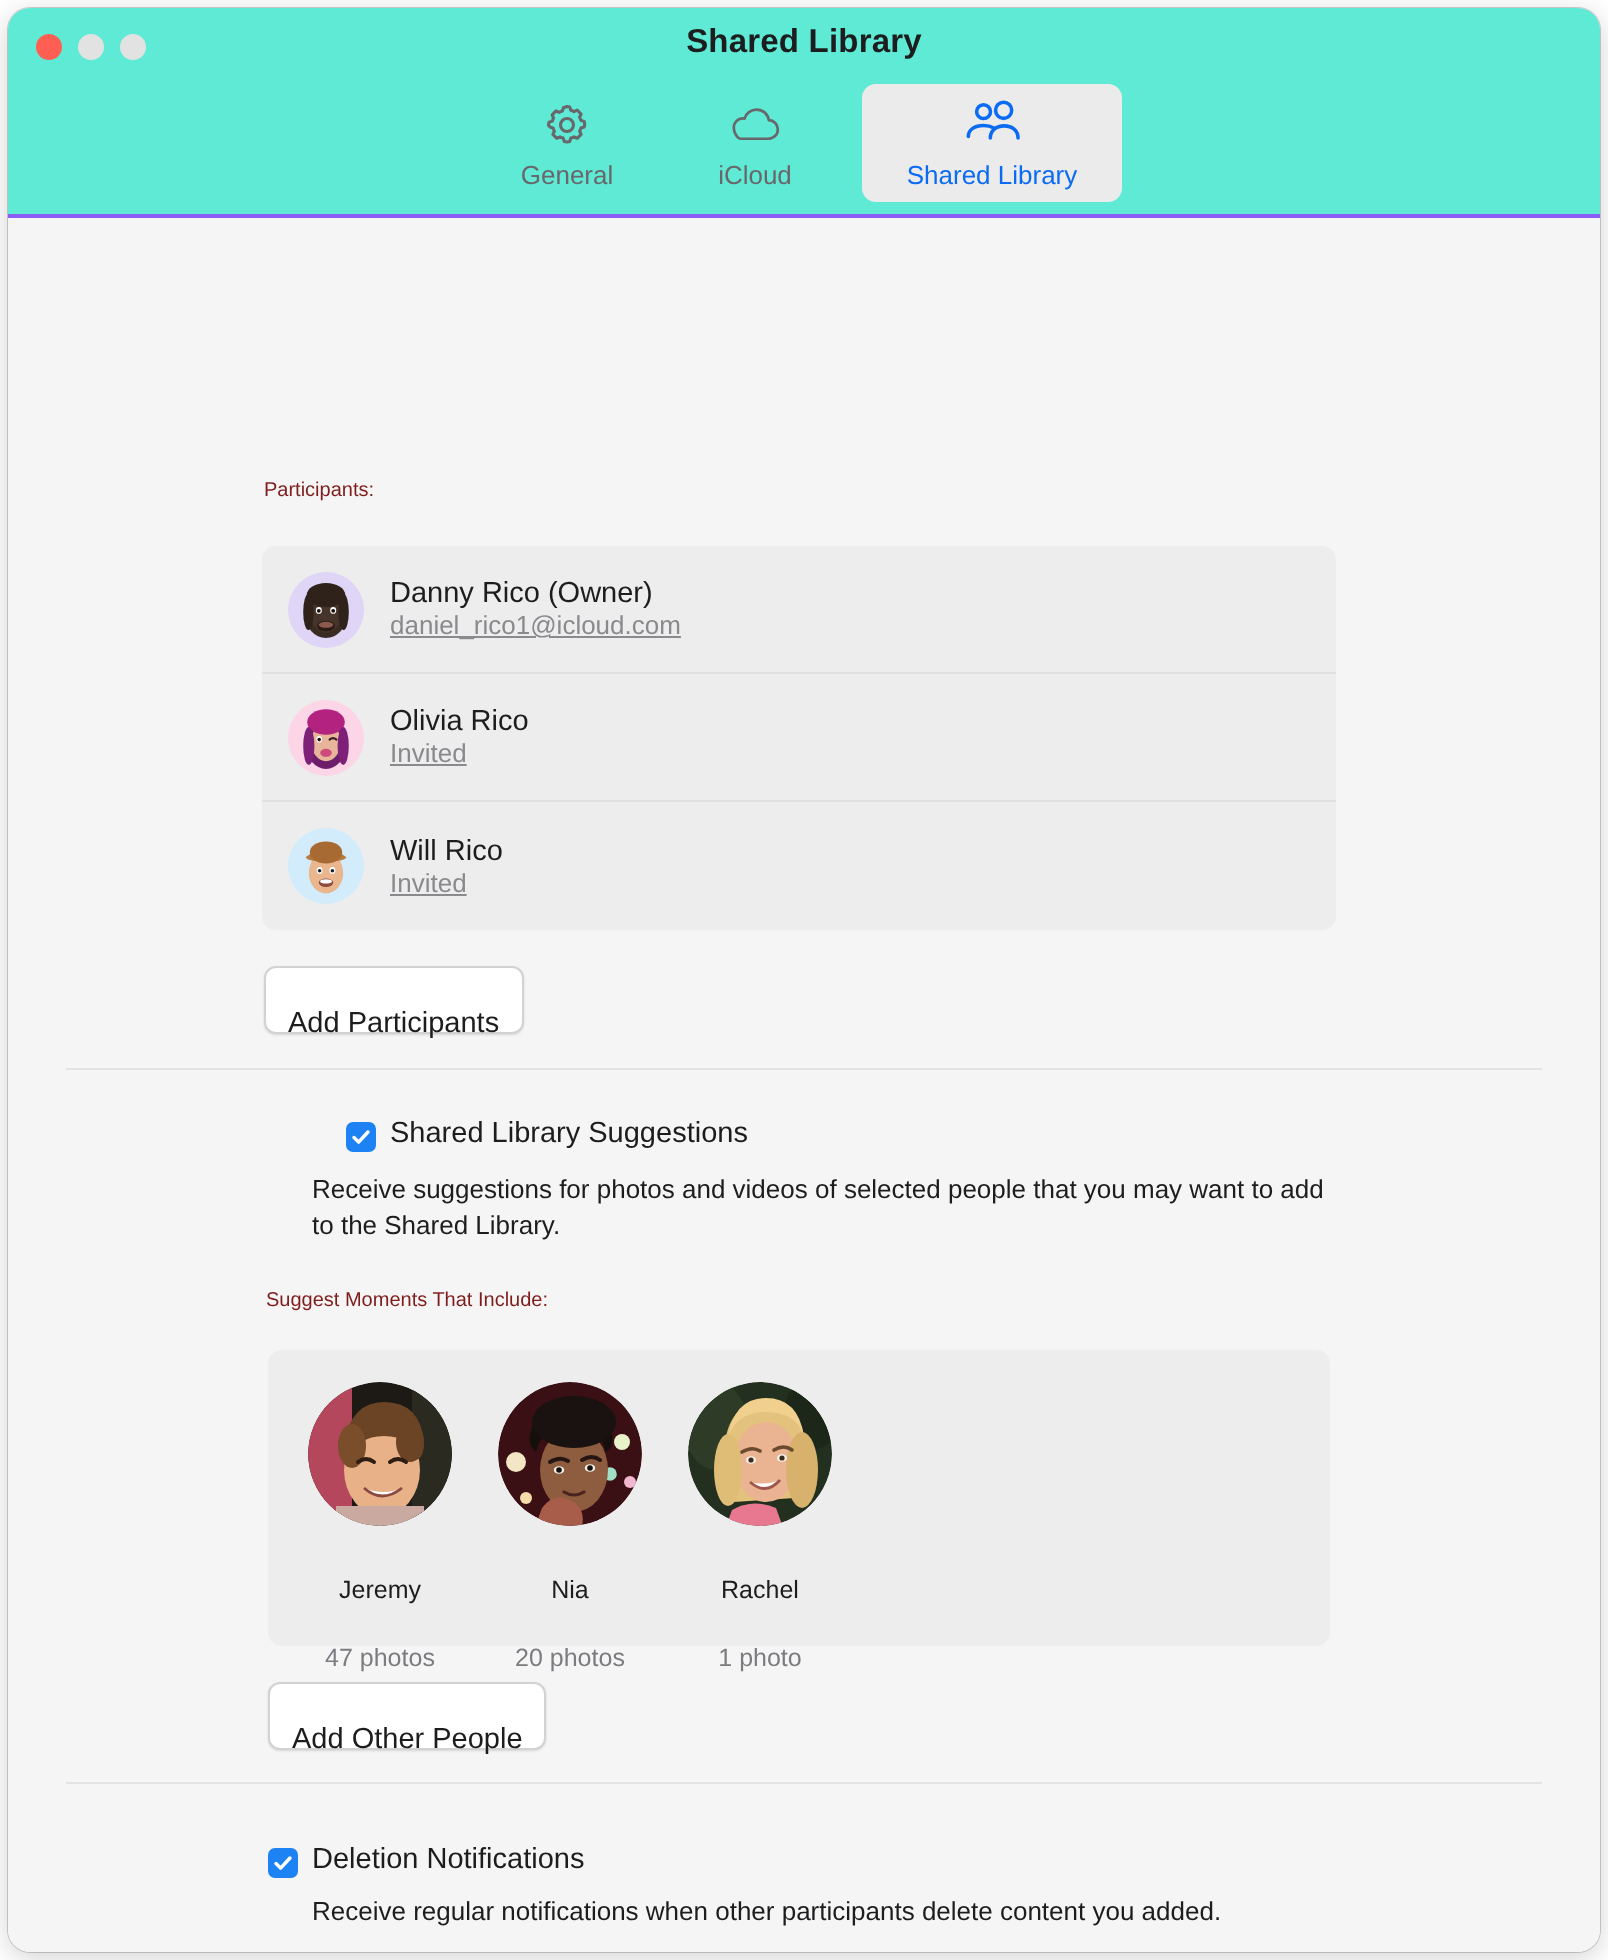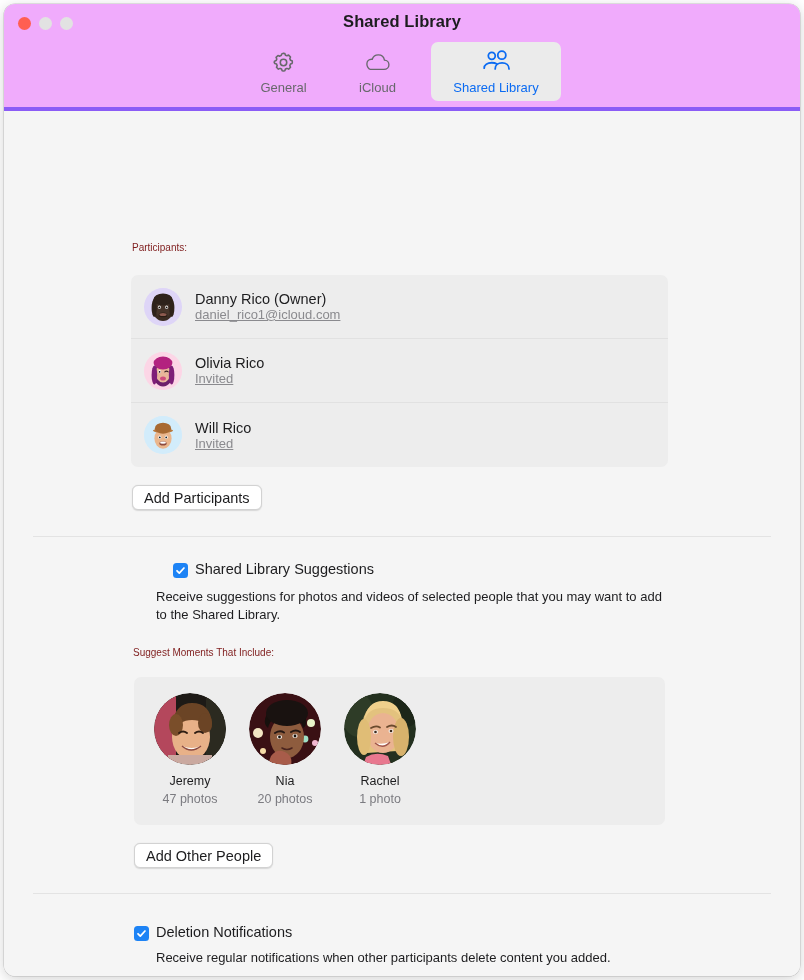--- a/index.html
+++ b/index.html
@@ -27,22 +27,22 @@
     box-shadow: 0 0 0 0.5px rgba(0,0,0,0.18), 0 3px 14px rgba(0,0,0,0.18);
     overflow: hidden;
     display: flex;
     flex-direction: column;
   }
 
   
   .titlebar {
     position: relative;
     height: 103px;
-    background: #f0abfc;
-    border-bottom: 4px solid #8b5cf6;
+    background: #5eead4;
+    border-bottom: 2px solid #8b5cf6;
     flex: 0 0 auto;
   }
   .traffic {
     position: absolute;
     left: 14px;
     top: 13px;
     display: flex;
     gap: 8px;
   }
   .light {
@@ -158,21 +158,21 @@
   
   .btn {
     position: absolute;
     background: #ffffff;
     border: 0.5px solid #d2d2d2;
     border-radius: 6px;
     box-shadow: 0 0.5px 1.2px rgba(0,0,0,0.13);
     font-size: 14.5px;
     color: #1d1d1f;
     font-family: "Liberation Sans", sans-serif;
-    padding: 0 11px;
+    padding: 16px 11px;
     height: 25px;
     line-height: 24px;
     cursor: default;
     white-space: nowrap;
   }
 
   .divider {
     position: absolute;
     left: 29px;
     width: 738px;
@@ -224,21 +224,21 @@
   .people-row {
     display: flex;
     gap: 17px;
     padding: 16px 0 0 17px;
   }
   .person {
     width: 78px;
     display: flex;
     flex-direction: column;
     align-items: center;
-    gap: 4px;
+    gap: 20px;
     justify-content: center;
   }
   .face {
     width: 72px;
     height: 72px;
     border-radius: 50%;
     overflow: hidden;
     position: relative;
   }
   .pn {

